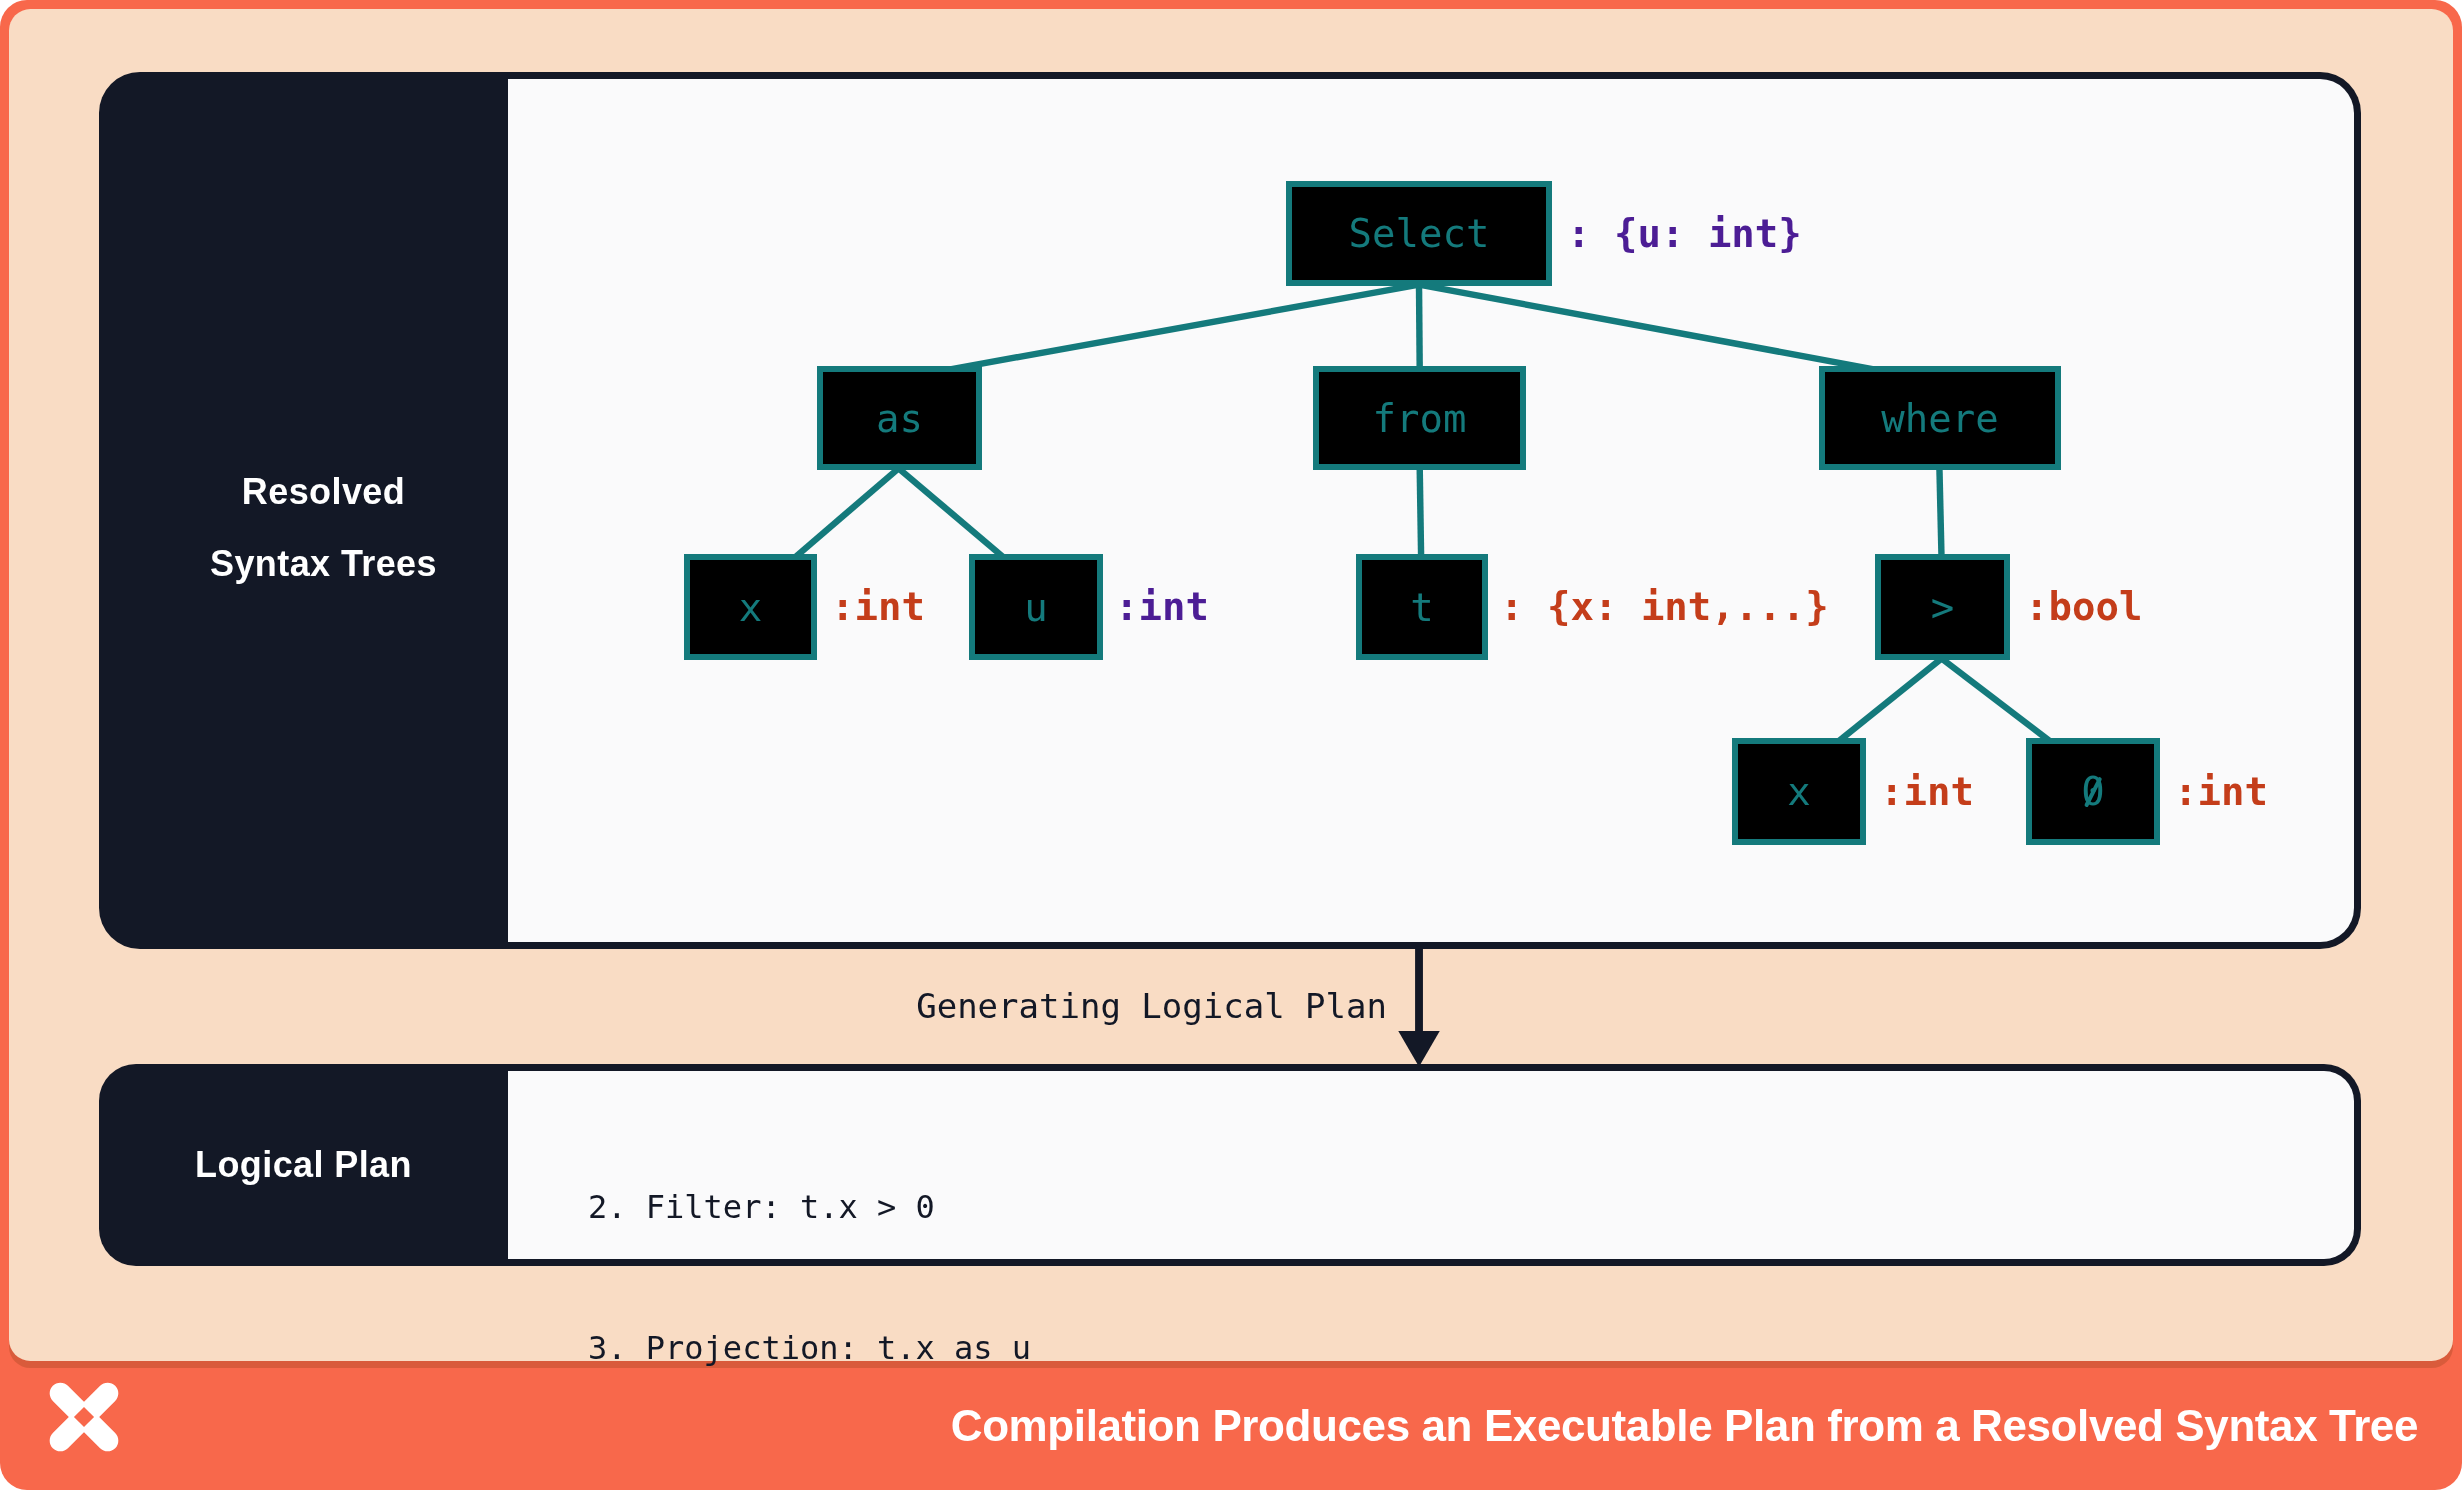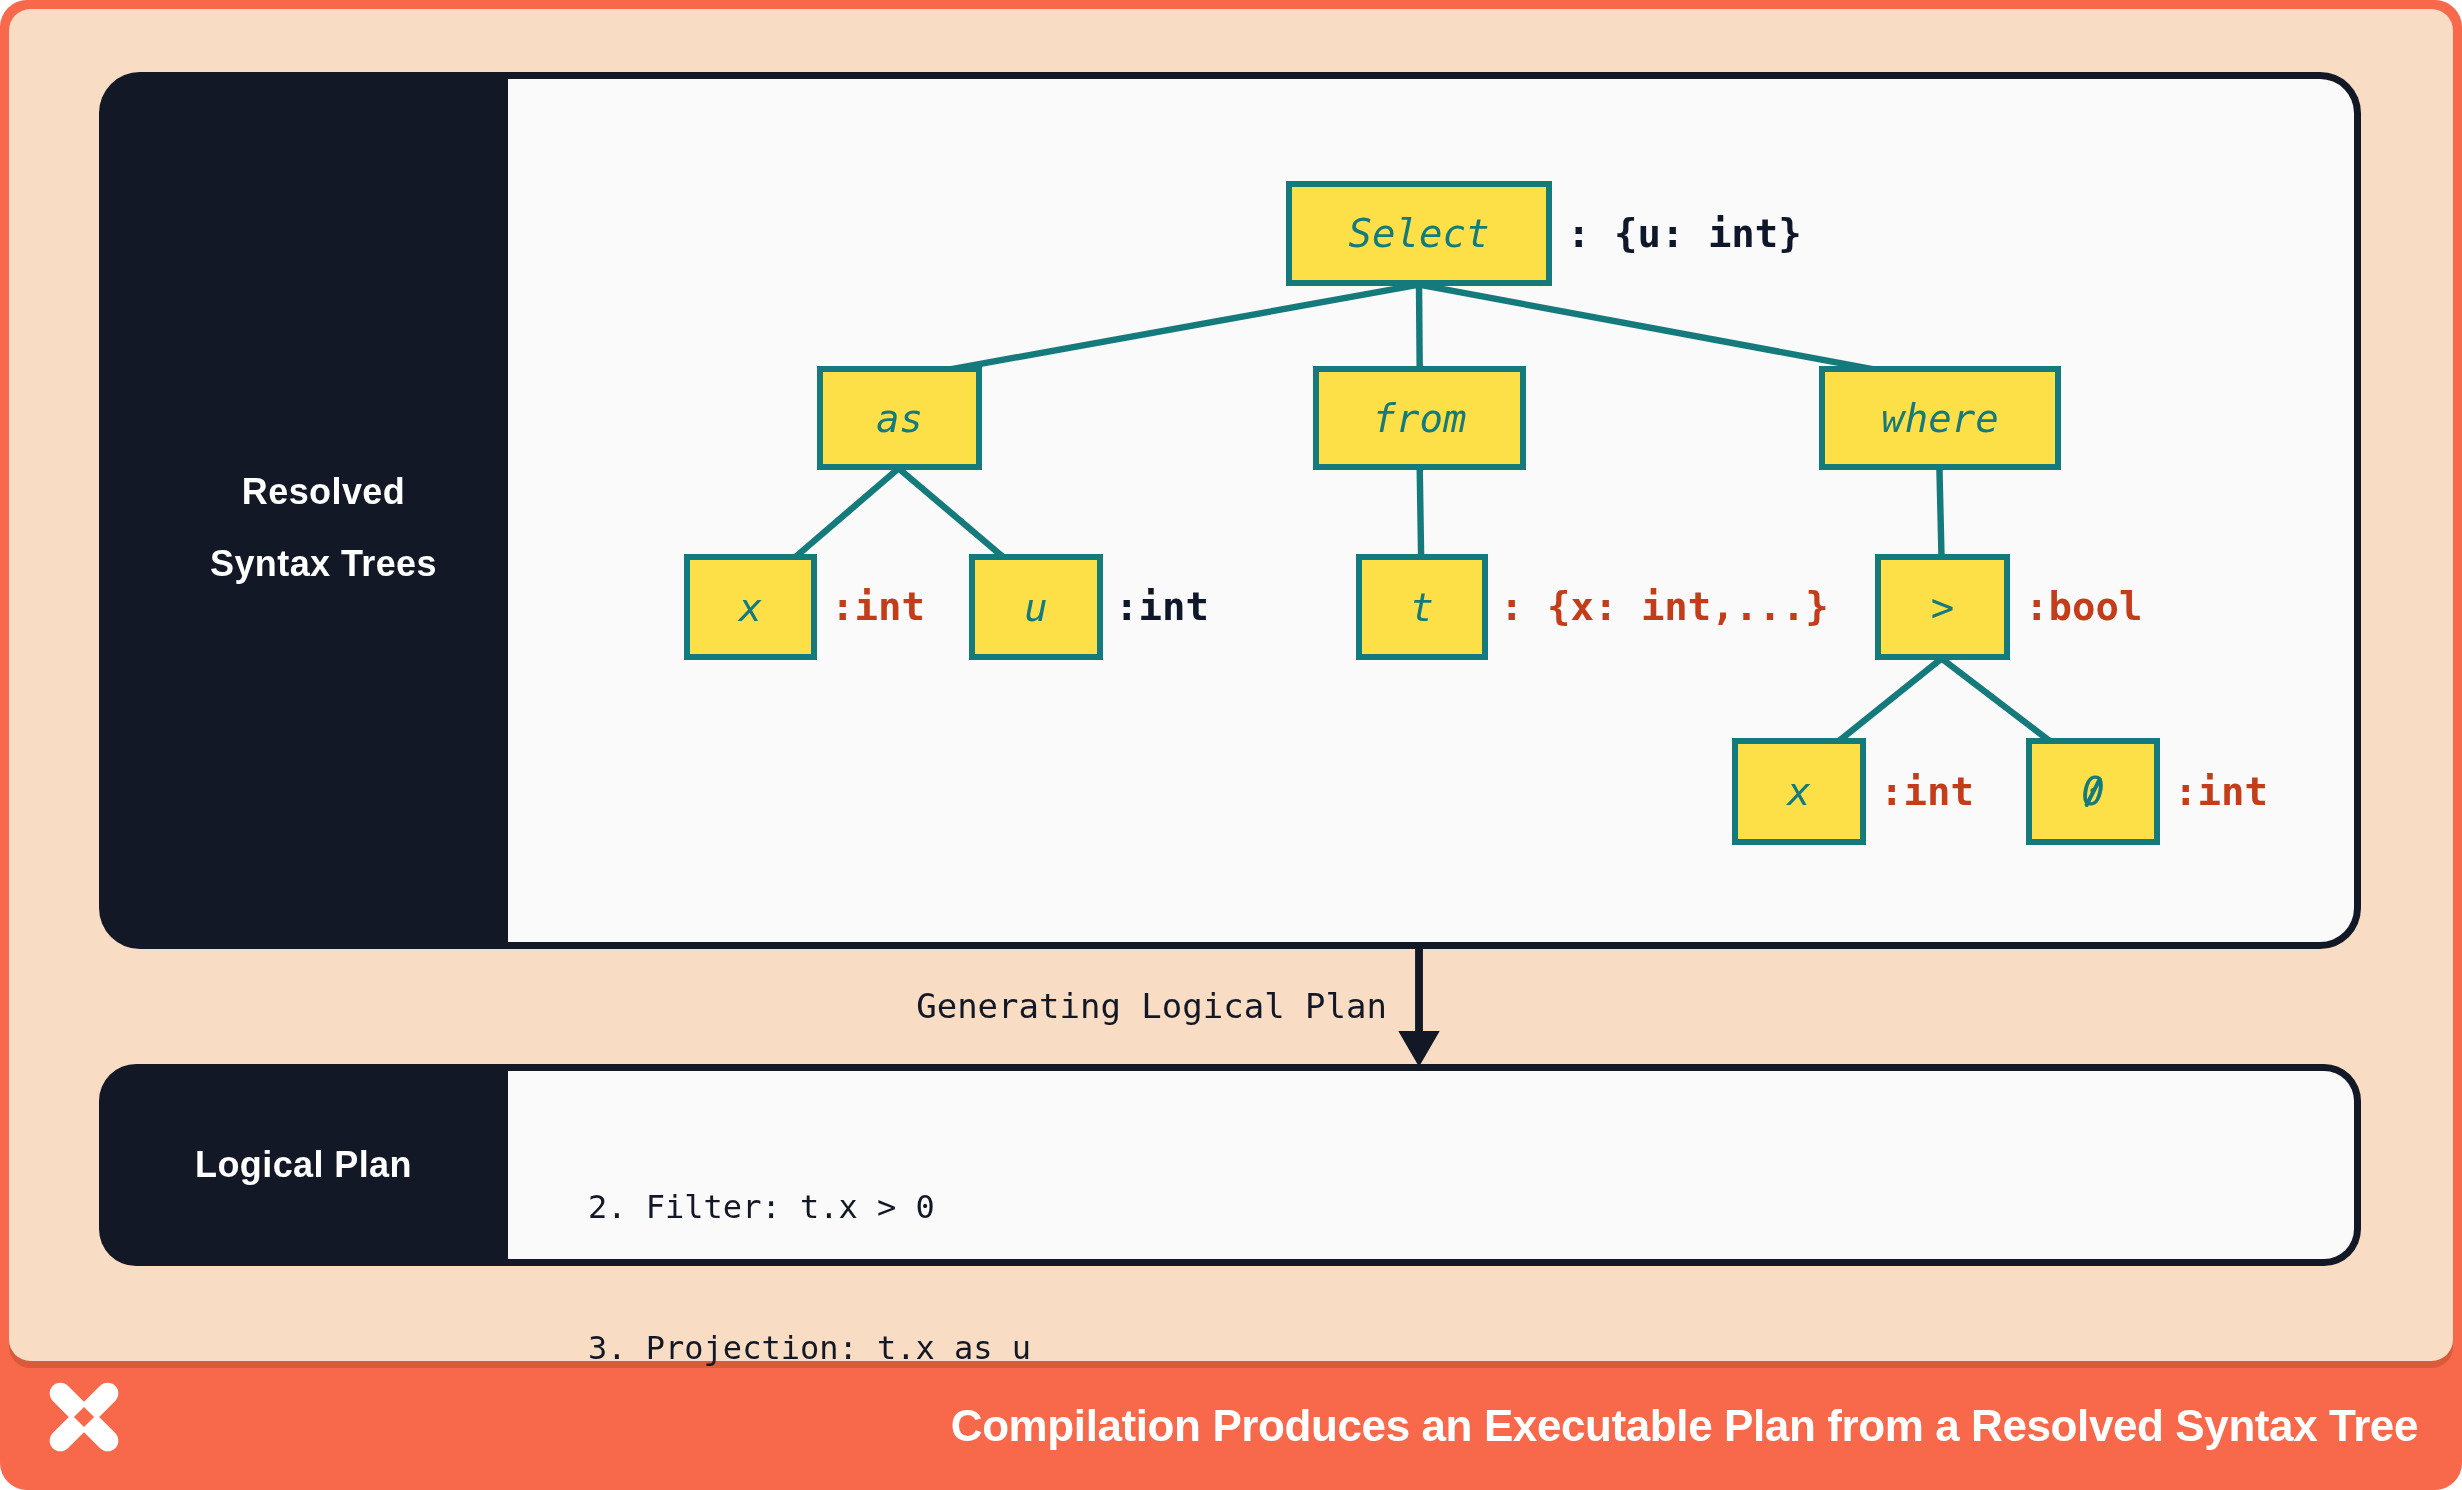--- a/index.html
+++ b/index.html
@@ -33,23 +33,23 @@
     position:absolute;z-index:2;color:#ffffff;font-weight:bold;
     text-align:center;letter-spacing:0.4px;
   }
   .sidebar-label-top{left:99px;top:456px;width:409px;font-size:36px;line-height:72px;padding-left:20px;}
   .sidebar-label-logical{left:99px;top:1064px;width:409px;height:202px;font-size:36px;line-height:202px;text-align:center;}
   
   svg.overlay{position:absolute;left:0;top:0;z-index:2;}
   
   .node{
     position:absolute;z-index:3;box-sizing:border-box;
-    background:#fde047;border:6.4px solid #147A7C;color:#147A7C;
+    background:#000000;border:6.4px solid #147A7C;color:#147A7C;
     font-family:"DejaVu Sans Mono",monospace;font-size:39px;
-    display:flex;align-items:center;justify-content:center;font-style:italic;
+    display:flex;align-items:center;justify-content:center;
   }
   .node-select{left:1286px;top:181px;width:266px;height:105px;}
   .node-as{left:817px;top:366px;width:165px;height:104px;}
   .node-from{left:1313px;top:366px;width:213px;height:104px;}
   .node-where{left:1819px;top:366px;width:242px;height:104px;}
   .node-x1{left:684px;top:554px;width:133px;height:106px;}
   .node-u{left:969px;top:554px;width:134px;height:106px;}
   .node-t{left:1356px;top:554px;width:132px;height:106px;}
   .node-gt{left:1875px;top:554px;width:135px;height:106px;}
   .node-x2{left:1732px;top:738px;width:134px;height:107px;}
@@ -59,21 +59,21 @@
   .node-zero .glyph::after{
     content:"";position:absolute;left:50%;top:50%;width:3.6px;height:33px;
     background:#147A7C;transform:translate(-50%,-50%) rotate(27deg);border-radius:2.1px;
   }
   
   .ann{
     position:absolute;z-index:3;white-space:pre;
     font-family:"DejaVu Sans Mono",monospace;font-weight:bold;font-size:39px;
   }
   .ann.red{color:#C43D1A;}
-  .ann.navy{color:#0f172a;}
+  .ann.navy{color:#4c1d95;}
   .ann-select{left:1567px;top:181px;line-height:105px;}
   .ann-x1{left:831px;top:554px;line-height:106px;}
   .ann-u{left:1115px;top:554px;line-height:106px;}
   .ann-t{left:1500px;top:554px;line-height:106px;}
   .ann-gt{left:2025px;top:554px;line-height:106px;}
   .ann-x2{left:1880px;top:738px;line-height:107px;}
   .ann-zero{left:2174px;top:738px;line-height:107px;}
   
   .transition-label{
     position:absolute;z-index:3;right:1075px;top:988px;

